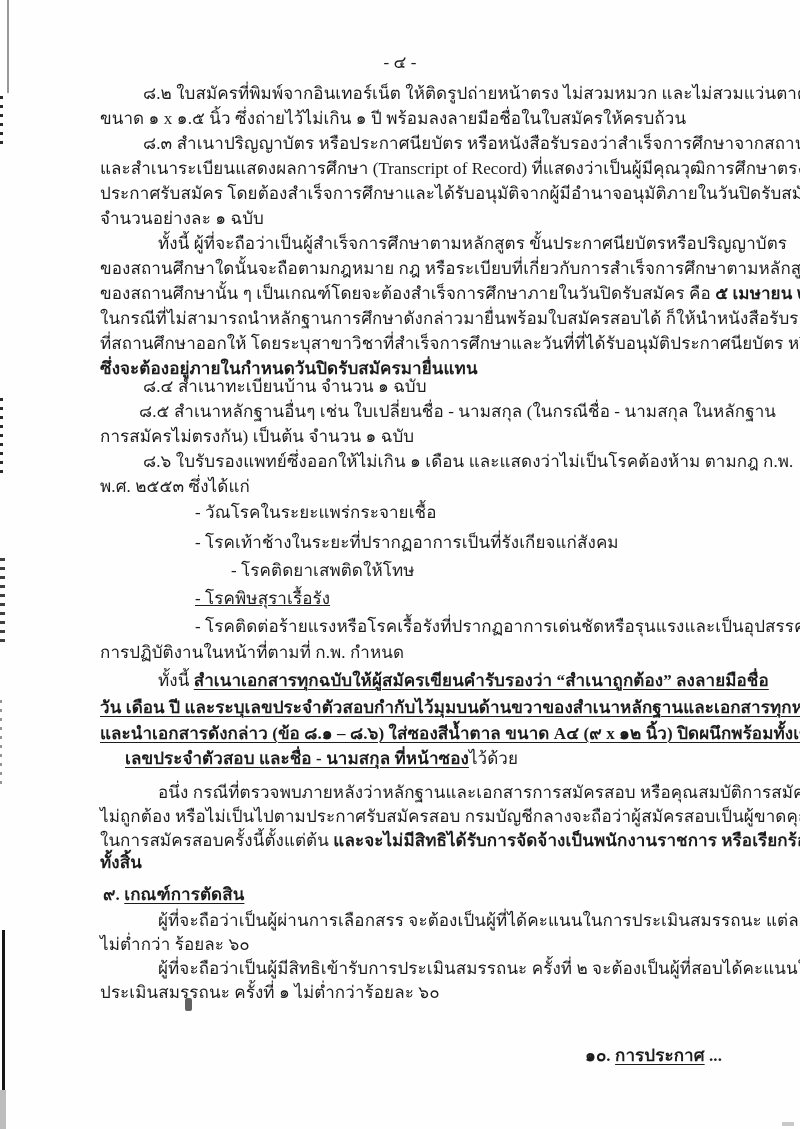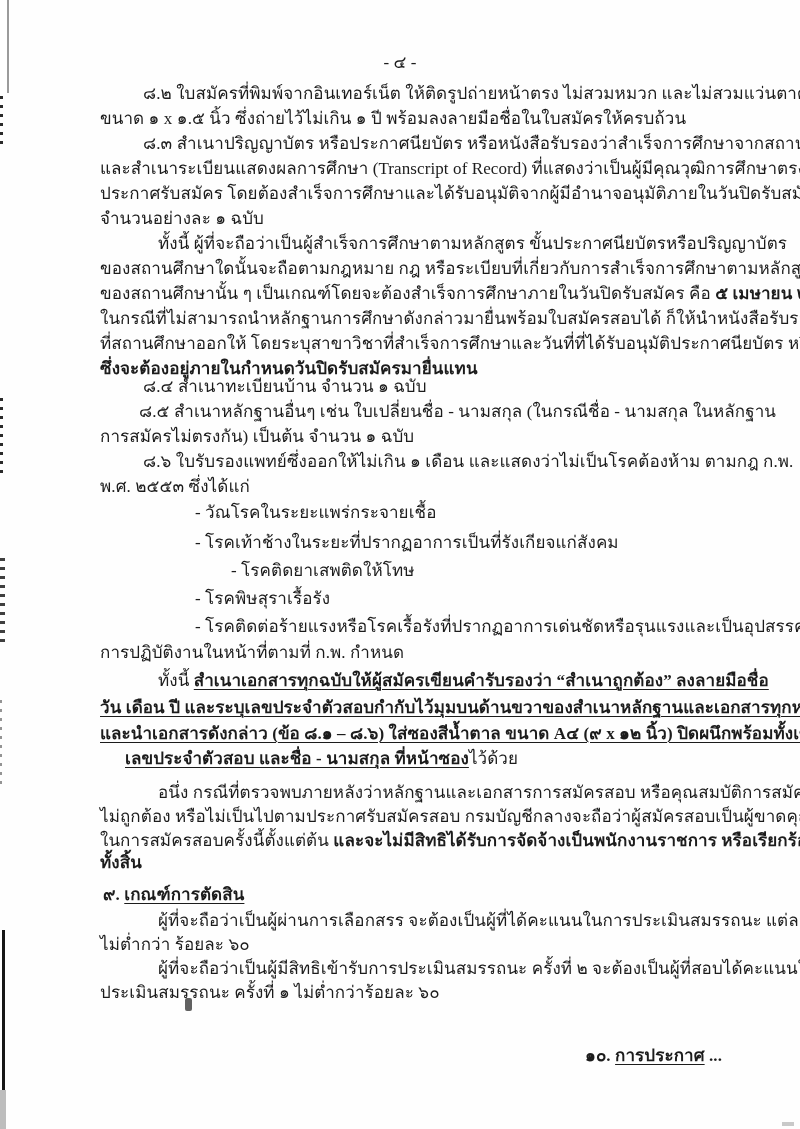--- a/index.html
+++ b/index.html
@@ -54,21 +54,21 @@
       <div class="line" style="top: 333px; left: 100px;"><span class="">ที่สถานศึกษาออกให้ โดยระบุสาขาวิชาที่สำเร็จการศึกษาและวันที่ที่ได้รับอนุมัติประกาศนียบัตร หรือปริญญาบัตร</span></div>
       <div class="line" style="top: 358px; left: 100px; font-weight: bold;"><span class="">ซึ่งจะต้องอยู่ภายในกำหนดวันปิดรับสมัครมายื่นแทน</span></div>
       <div class="line" style="top: 376px; left: 143px;"><span class="">๘.๔ สำเนาทะเบียนบ้าน จำนวน ๑ ฉบับ</span></div>
       <div class="line" style="top: 401px; left: 139px;"><span class="">๘.๕ สำเนาหลักฐานอื่นๆ เช่น ใบเปลี่ยนชื่อ - นามสกุล (ในกรณีชื่อ - นามสกุล ในหลักฐาน</span></div>
       <div class="line" style="top: 426px; left: 100px;"><span class="">การสมัครไม่ตรงกัน) เป็นต้น จำนวน ๑ ฉบับ</span></div>
       <div class="line" style="top: 451px; left: 143px;"><span class="">๘.๖ ใบรับรองแพทย์ซึ่งออกให้ไม่เกิน ๑ เดือน และแสดงว่าไม่เป็นโรคต้องห้าม ตามกฎ ก.พ.</span></div>
       <div class="line" style="top: 476px; left: 100px;"><span class="">พ.ศ. ๒๕๕๓ ซึ่งได้แก่</span></div>
       <div class="line" style="top: 502px; left: 195px;"><span class="">-   วัณโรคในระยะแพร่กระจายเชื้อ</span></div>
       <div class="line" style="top: 532px; left: 195px;"><span class="">-   โรคเท้าช้างในระยะที่ปรากฏอาการเป็นที่รังเกียจแก่สังคม</span></div>
       <div class="line" style="top: 560px; left: 195px; margin-left: 36px;"><span class="">-   โรคติดยาเสพติดให้โทษ</span></div>
-      <div class="line" style="top: 588px; left: 195px;"><span class="">-   โรคพิษสุราเรื้อรัง</span></div>
+      <div class="line" style="top: 588px; left: 195px; text-decoration: underline;"><span class="">-   โรคพิษสุราเรื้อรัง</span></div>
       <div class="line" style="top: 616px; left: 195px;"><span class="">-   โรคติดต่อร้ายแรงหรือโรคเรื้อรังที่ปรากฏอาการเด่นชัดหรือรุนแรงและเป็นอุปสรรคต่อ</span></div>
       <div class="line" style="top: 642px; left: 100px;"><span class="">การปฏิบัติงานในหน้าที่ตามที่ ก.พ. กำหนด</span></div>
       <div class="line" style="top: 670px; left: 158px;"><span class="">ทั้งนี้ </span><span class="u">สำเนาเอกสารทุกฉบับให้ผู้สมัครเขียนคำรับรองว่า “สำเนาถูกต้อง” ลงลายมือชื่อ</span></div>
       <div class="line" style="top: 697px; left: 100px;"><span class="u">วัน เดือน ปี และระบุเลขประจำตัวสอบกำกับไว้มุมบนด้านขวาของสำเนาหลักฐานและเอกสารทุกหน้า</span></div>
       <div class="line" style="top: 723px; left: 100px;"><span class="u">และนำเอกสารดังกล่าว (ข้อ ๘.๑ – ๘.๖) ใส่ซองสีน้ำตาล ขนาด A๔ (๙  x ๑๒ นิ้ว) ปิดผนึกพร้อมทั้งเขียน</span></div>
       <div class="line" style="top: 748px; left: 100px; margin-left: 25px;"><span class="u">เลขประจำตัวสอบ และชื่อ - นามสกุล ที่หน้าซอง</span><span class="">ไว้ด้วย</span></div>
       <div class="line" style="top: 782px; left: 158px;"><span class="">อนึ่ง กรณีที่ตรวจพบภายหลังว่าหลักฐานและเอกสารการสมัครสอบ หรือคุณสมบัติการสมัครสอบ</span></div>
       <div class="line" style="top: 806px; left: 100px;"><span class="">ไม่ถูกต้อง หรือไม่เป็นไปตามประกาศรับสมัครสอบ กรมบัญชีกลางจะถือว่าผู้สมัครสอบเป็นผู้ขาดคุณสมบัติ</span></div>
       <div class="line" style="top: 830px; left: 100px;"><span class="">ในการสมัครสอบครั้งนี้ตั้งแต่ต้น </span><span class="b ">และจะไม่มีสิทธิได้รับการจัดจ้างเป็นพนักงานราชการ หรือเรียกร้องใด ๆ</span></div>
       <div class="line" style="top: 852px; left: 100px;"><span class="b ">ทั้งสิ้น</span></div>

